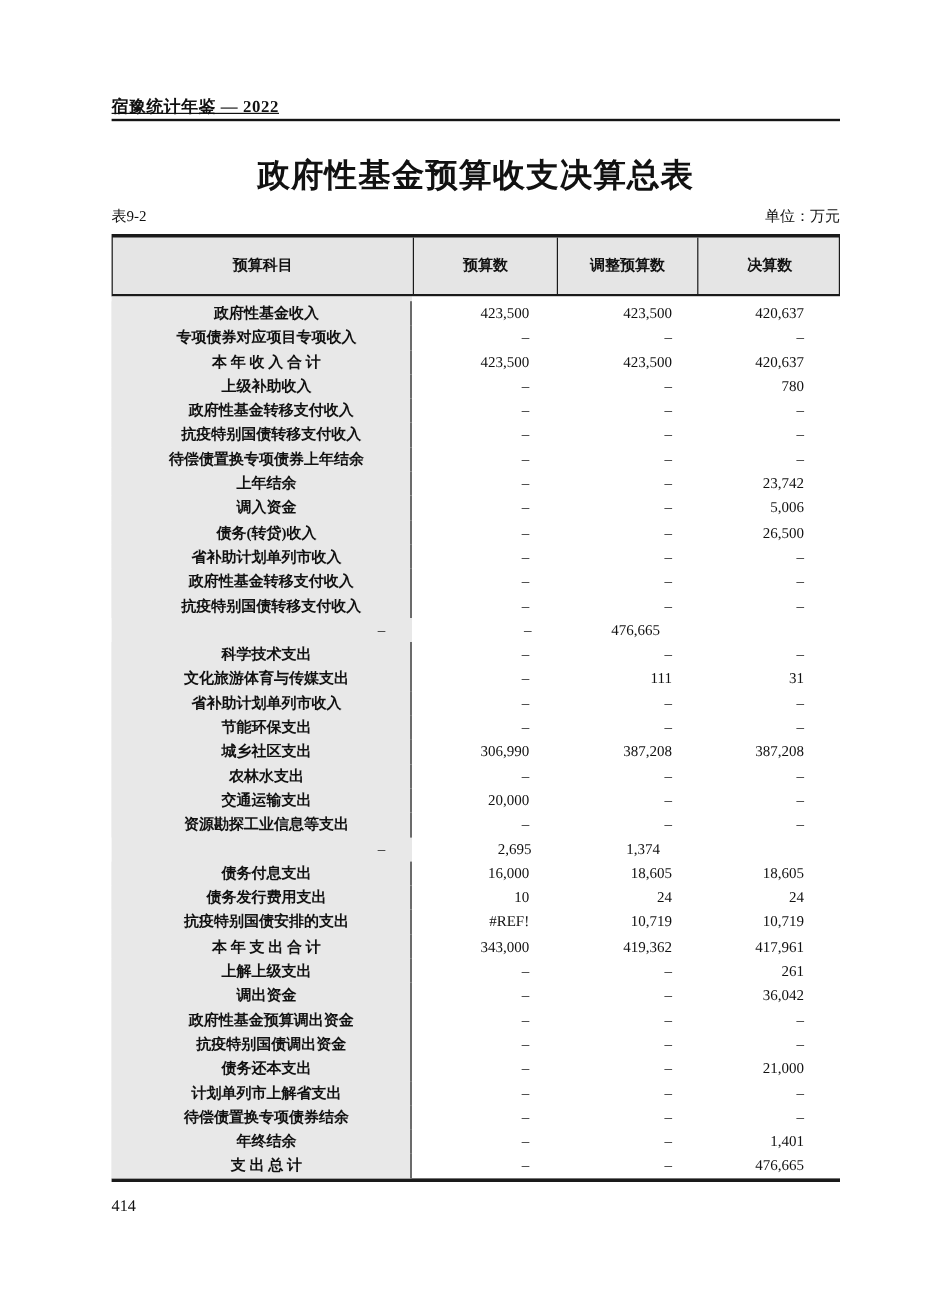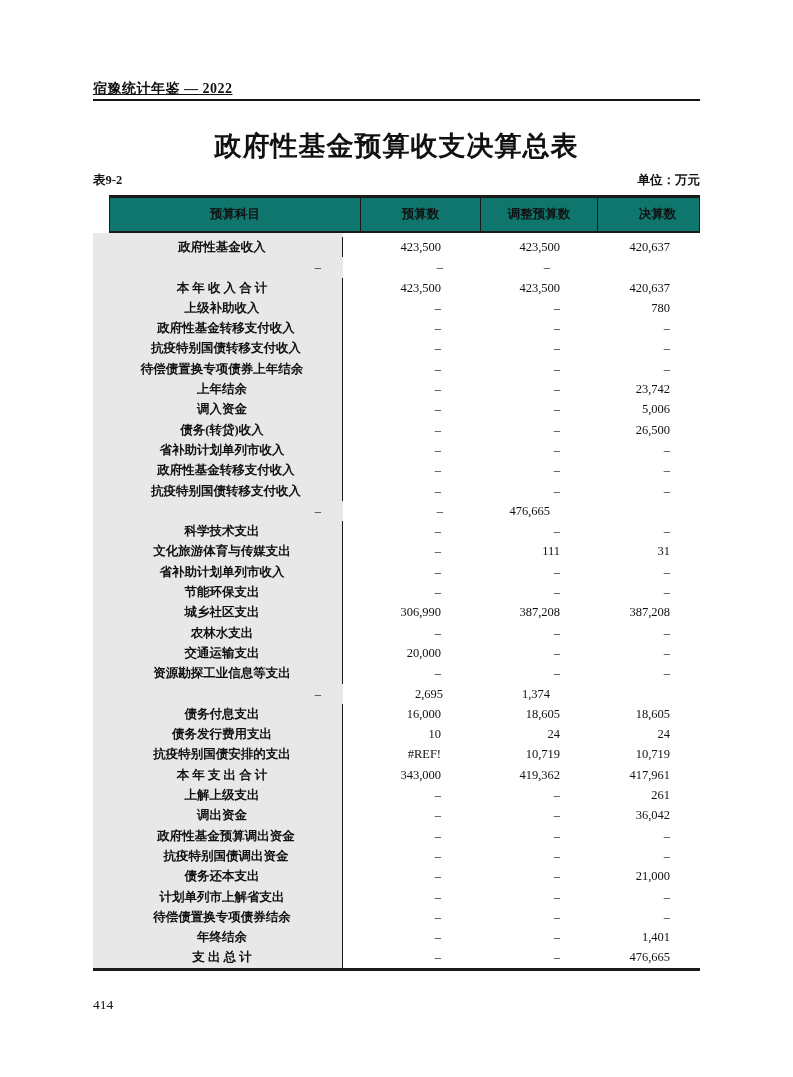--- a/index.html
+++ b/index.html
@@ -18,39 +18,38 @@
   }
   .header-rule{
     position:absolute;top:99px;left:0;width:100%;height:2px;background:#151515;
   }
   .page-title{
     position:absolute;top:128px;left:0;width:100%;
     text-align:center;font-size:27px;font-weight:bold;letter-spacing:1px;
   }
   .meta-row{
     position:absolute;top:172px;left:0;width:100%;
-    font-size:12.5px;font-weight:bold;
+    font-size:12.5px;font-weight:normal;
   }
   .meta-row .table-label{float:left;}
   .meta-row .unit-label{float:right;}
   .table{
     position:absolute;top:195px;left:0;width:607px;
     font-size:12.5px;
   }
   .thead{
     display:grid;
     grid-template-columns:250px 120px 117px 120px;
-    background:#0f766e;
+    background:#e5e5e5;
     border-top:3px solid #1a1a1a;
     border-bottom:2px solid #1a1a1a;
     border-left:1.5px solid #1a1a1a;
     border-right:1.5px solid #1a1a1a;
     box-sizing:border-box;
-    height:38px;
-    margin-left:16px;
+    height:52px;
   }
   .thead .hcell{
     display:flex;align-items:center;justify-content:center;
     font-weight:bold;
     border-left:1.5px solid #1a1a1a;
     box-sizing:border-box;
   }
   .thead .hcell:first-child{border-left:none;}
   .tbody{
     border-bottom:3px solid #1a1a1a;
@@ -106,20 +105,21 @@
       </div>
       <div class="tbody">
   <div class="trow">
     <div class="row-label">政府性基金收入</div>
     <div class="num c1">423,500</div>
     <div class="num c2">423,500</div>
     <div class="num c3">420,637</div>
   </div>
 
   <div class="trow">
+    <div class="row-label">专项债券对应项目专项收入</div>
     <div class="num c1">–</div>
     <div class="num c2">–</div>
     <div class="num c3">–</div>
   </div>
 
   <div class="trow">
     <div class="row-label">本 年 收 入 合 计</div>
     <div class="num c1">423,500</div>
     <div class="num c2">423,500</div>
     <div class="num c3">420,637</div>

